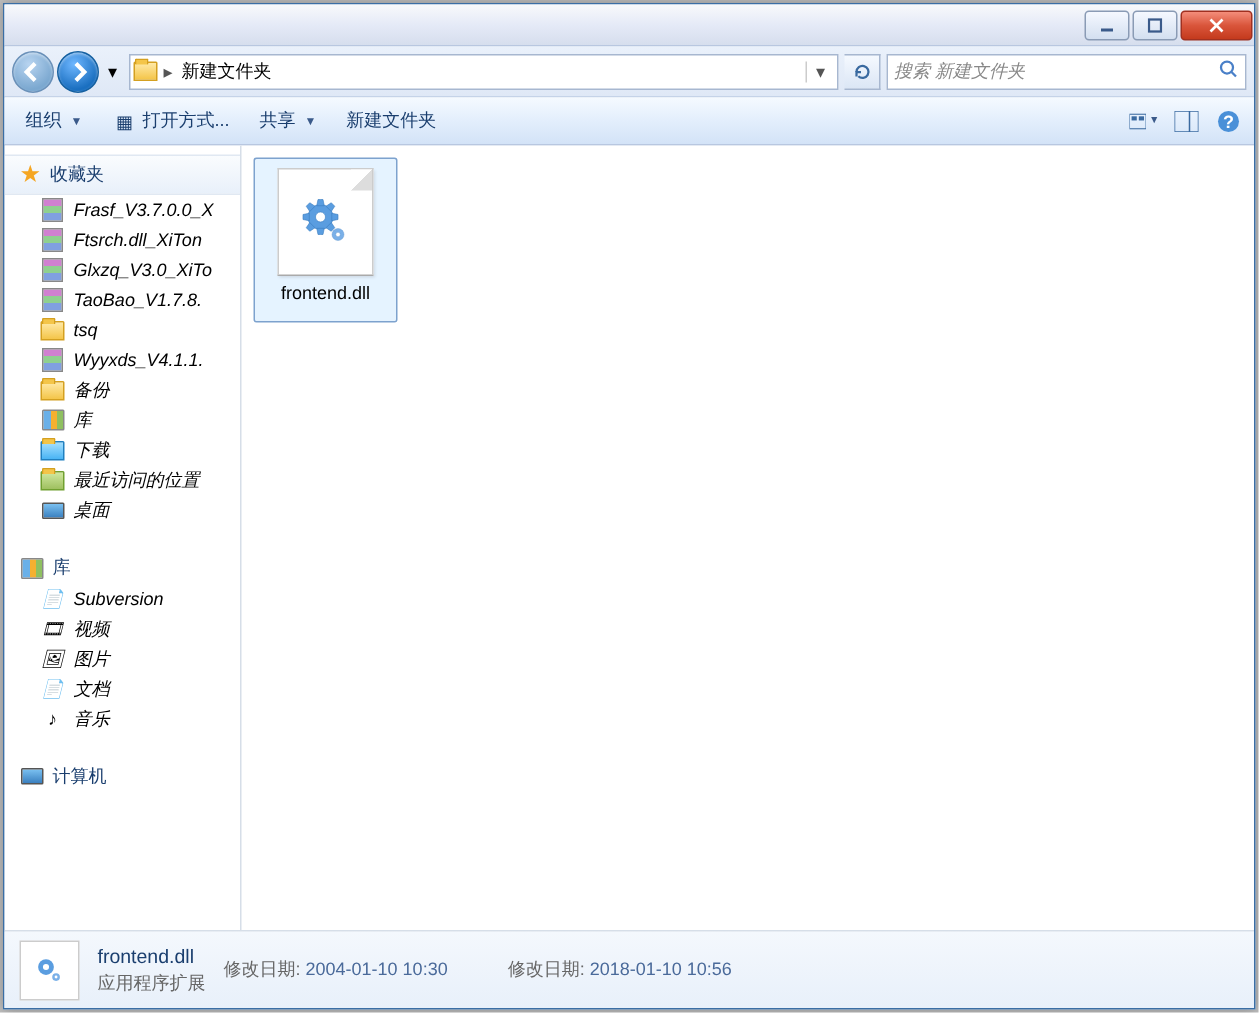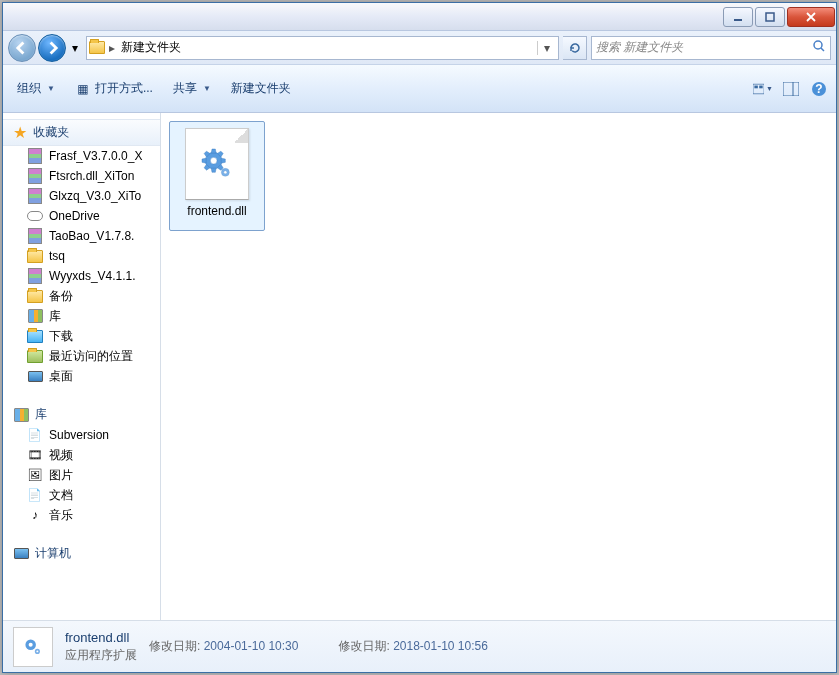--- a/index.html
+++ b/index.html
@@ -21,34 +21,34 @@
 .nav-drop { width: 14px; height: 22px; display: flex; align-items: center; justify-content: center; cursor: pointer; }
 .addr-path { flex: 1; height: 24px; background: #fff; border: 1px solid #a7b7d0; display: flex; align-items: center; padding: 0 2px; }
 .addr-sep { color: #555; padding: 0 4px; cursor: pointer; }
 .addr-text { padding: 0 2px; cursor: pointer; }
 .addr-drop { margin-left: auto; border-left: 1px solid #ccc; padding: 0 6px; cursor: pointer; color: #555; }
 .addr-refresh { width: 24px; height: 24px; border: 1px solid #a7b7d0; border-left: none; background: linear-gradient(to bottom,#f5f9ff,#dbe6f5); display: flex; align-items: center; justify-content: center; cursor: pointer; }
 .search-box { width: 240px; height: 24px; background: #fff; border: 1px solid #a7b7d0; display: flex; align-items: center; padding: 0 4px; color: #888; font-style: italic; }
 .search-box .sico { margin-left:auto; }
 
 
-.toolbar { height: 48px; background: linear-gradient(to bottom, #f5faff 0%, #e3eefc 50%, #d3e3f7 100%); display: flex; align-items: center; padding: 0 6px; gap: 4px; border-bottom: 1px solid #b8c7e0; }
+.toolbar { height: 32px; background: linear-gradient(to bottom, #f5faff 0%, #e3eefc 50%, #d3e3f7 100%); display: flex; align-items: center; padding: 0 6px; gap: 4px; border-bottom: 1px solid #b8c7e0; }
 .tool-item { padding: 4px 8px; color: #1a3e6e; cursor: pointer; display: flex; align-items: center; gap: 4px; border-radius: 2px; }
 .tool-drop { margin-left: 2px; font-size: 8px; color:#3a5a8a;}
 .tool-right { margin-left: auto; display: flex; align-items: center; gap: 6px; }
 .tool-ico { width: 22px; height: 20px; border: 1px solid transparent; display: flex; align-items: center; justify-content: center; cursor: pointer; color:#3a5a8a;}
 
 
 .body { flex: 1; display: flex; overflow: hidden; }
 
 
 .navpane { width: 158px; background: #fff; border-right: 1px solid #d6dee8; overflow-y: auto; overflow-x: hidden; padding-top: 6px; position:relative;}
 .nav-section-hdr { display: flex; align-items: center; padding: 2px 4px 2px 10px; font-size: 12px; color: #1a3e6e; gap: 6px; cursor:pointer;}
 .nav-section-hdr.fav { background: linear-gradient(to bottom, #fafcfe, #e8f0fa); border-top:1px solid #e0e8f2; border-bottom:1px solid #e0e8f2; padding-top:4px; padding-bottom:4px;}
-.nav-item { display: flex; align-items: center; padding: 2px 4px 2px 24px; gap: 6px; cursor: pointer; white-space: nowrap; overflow: hidden; height: 20px; }
+.nav-item { display: flex; align-items: center; padding: 2px 4px 2px 24px; gap: 6px; cursor: pointer; white-space: nowrap; overflow: hidden; height: 20px; font-style: italic; }
 .nico { width: 16px; height: 16px; flex-shrink: 0; display:flex; align-items:center; justify-content:center;}
 .nav-spacer { height: 18px; }
 
 
 .content { flex: 1; background: #fff; padding: 8px; display: flex; flex-wrap: wrap; align-content: flex-start; }
 .file-item { width: 96px; height: 110px; border: 1px solid #7da2ce; background: #e5f3ff; border-radius: 2px; display: flex; flex-direction: column; align-items: center; padding: 6px 2px; gap: 4px; cursor: pointer; }
 .file-icon-lg { width: 64px; height: 72px; background: #fff; border: 1px solid #ccc; border-bottom: 1px solid #aaa; position: relative; box-shadow: 1px 1px 2px rgba(0,0,0,0.1); display:flex; align-items:center; justify-content:center;}
 .file-icon-lg::before { content:''; position:absolute; top:0; right:0; width:14px; height:14px; background:linear-gradient(135deg,#fff 50%, #ddd 50%); }
 .file-label { text-align: center; word-break: break-all; }
 
@@ -189,26 +189,20 @@
           <span class="nico">
             <span class="rar-ico"></span>
           </span>
           <span>Ftsrch.dll_XiTon</span>
         </div>
       <div class="nav-item">
           <span class="nico">
             <span class="rar-ico"></span>
           </span>
           <span>Glxzq_V3.0_XiTo</span>
-        </div>
-      <div class="nav-item">
-          <span class="nico">
-            <span class="cloud-ico"></span>
-          </span>
-          <span>OneDrive</span>
         </div>
       <div class="nav-item">
           <span class="nico">
             <span class="rar-ico"></span>
           </span>
           <span>TaoBao_V1.7.8.</span>
         </div>
       <div class="nav-item">
           <span class="nico">
             <span class="folder-ico"></span>

